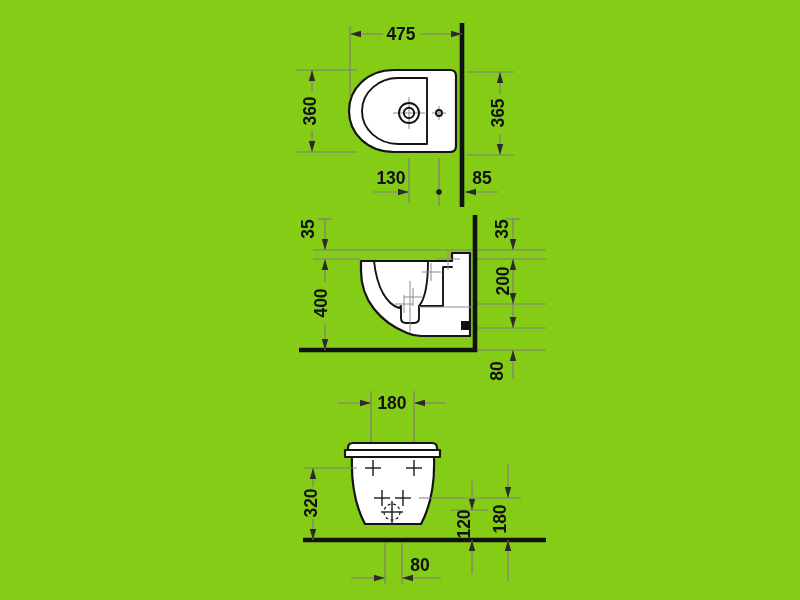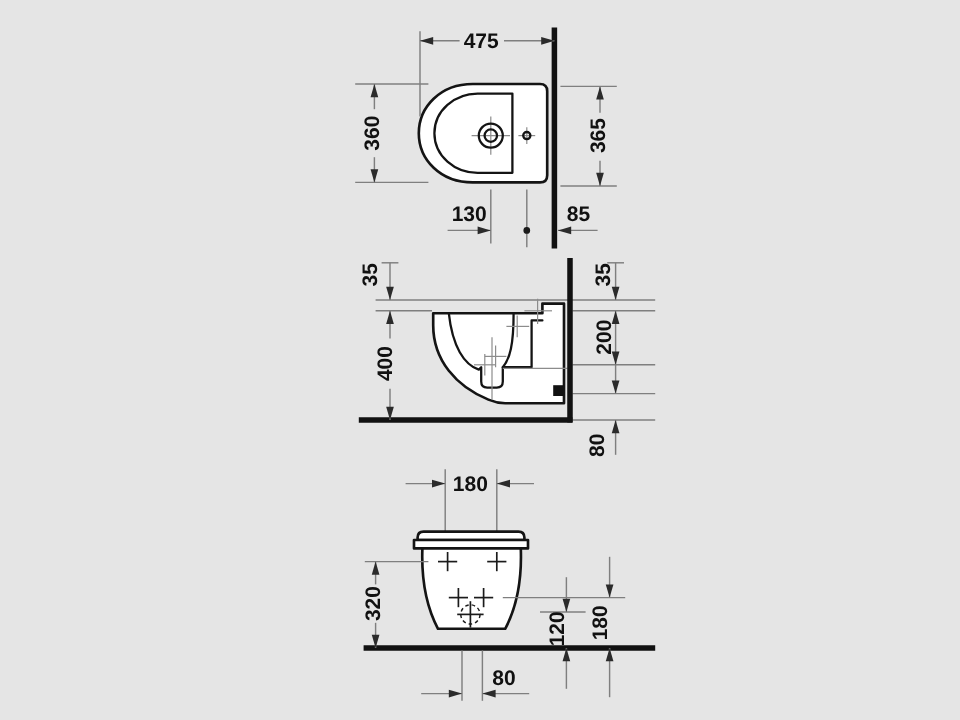--- a/index.html
+++ b/index.html
@@ -1,17 +1,17 @@
 <!DOCTYPE html>
 <html><head>
 <meta charset="utf-8">
 <style>
   html,body{margin:0;padding:0;}
   body{width:800px;height:600px;background:#ffffff;overflow:hidden;}
-  .stage{position:relative;width:800px;height:600px;background:#e5e5e5;}
+  .stage{position:relative;width:800px;height:600px;background:#84cc16;}
   svg{display:block;}
   svg text{font:700 17.5px "Liberation Sans","DejaVu Sans",sans-serif;fill:#111111;}
   .outline{stroke:#141414;stroke-width:2.2;fill:#ffffff;stroke-linejoin:round;}
   .outline-thin{stroke:#141414;stroke-width:1.9;fill:none;stroke-linejoin:round;stroke-linecap:round;}
   .heavy{stroke:#111111;stroke-width:4.6;fill:none;}
   .dim{stroke:#7f7f7f;stroke-width:1.2;fill:none;}
   .cross{stroke:#8c8c8c;stroke-width:1;fill:none;}
   .holecross{stroke:#1b1b1b;stroke-width:1.4;fill:none;}
   .arr{fill:#2b2b2b;}
   .dot{fill:#1b1b1b;}

